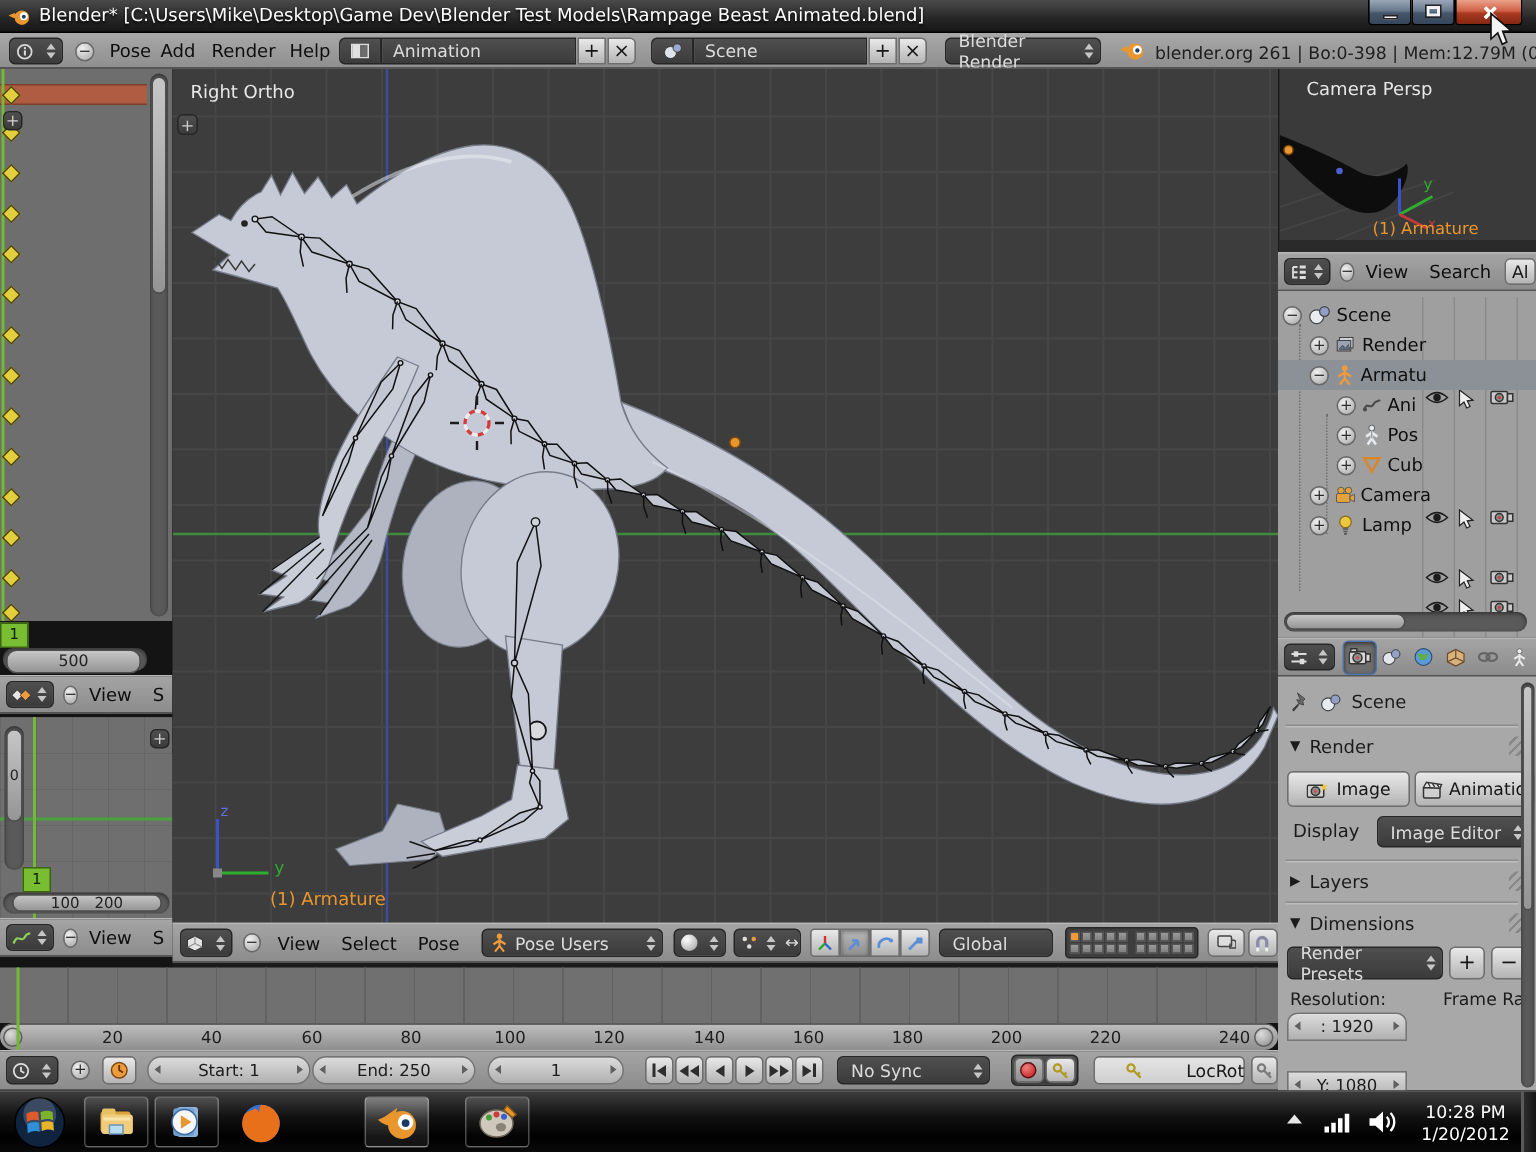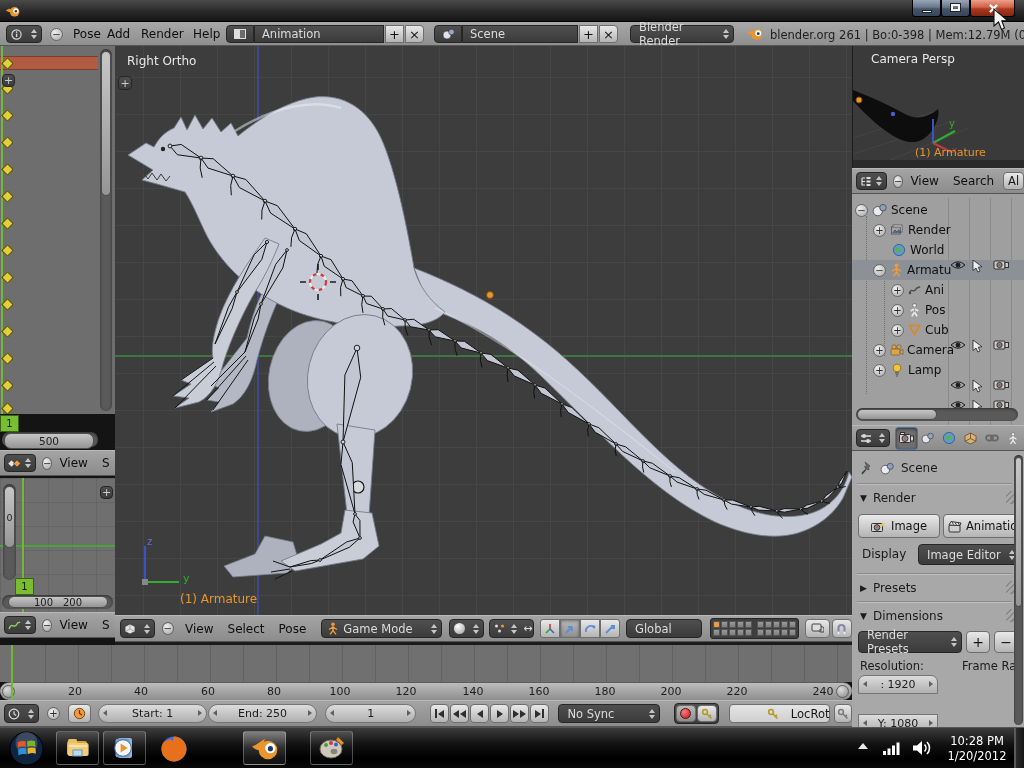--- a/index.html
+++ b/index.html
@@ -60,20 +60,21 @@
 
   <div class="abs" style="left:0;top:0;width:1024px;height:22px;background:linear-gradient(#4a4a4a,#262626 60%,#161616);border-bottom:1px solid #000;">
     <span class="abs" style="left:5px;top:3px;">
       <svg width="16" height="14" viewBox="0 0 20 16">
           <path d="M1 7 C4 9.5 7 10 9 8.5 L6 5 Z" fill="#e8962d"></path>
           <circle cx="12" cy="9" r="6" fill="#e8962d"></circle>
           <circle cx="13.6" cy="7.8" r="3.3" fill="#fff"></circle>
           <circle cx="13.6" cy="8.2" r="1.6" fill="#1b3b66"></circle>
         </svg>
     </span>
+    <span class="abs wintxt" style="left:26px;top:3px;">Blender* [C:\Users\Mike\Desktop\Game Dev\Blender Test Models\Rampage Beast Animated.blend]</span>
     <div class="abs" style="left:912px;top:0;width:29px;height:17px;border:1px solid #000;border-top:none;border-radius:0 0 3px 3px;background:linear-gradient(#9aa7b8,#68788c 45%,#46566a 55%,#36465a);">
       <div class="abs" style="left:9px;top:10px;width:10px;height:3px;background:#f2f2f2;border:1px solid #222;"></div>
     </div>
     <div class="abs" style="left:941px;top:0;width:29px;height:17px;border:1px solid #000;border-top:none;border-radius:0 0 3px 3px;background:linear-gradient(#9aa7b8,#68788c 45%,#46566a 55%,#36465a);">
       <div class="abs" style="left:9px;top:4px;width:9px;height:7px;border:2px solid #f2f2f2;outline:1px solid #222;"></div>
     </div>
     <div class="abs" style="left:970px;top:0;width:45px;height:17px;border:1px solid #000;border-top:none;border-radius:0 0 3px 3px;background:linear-gradient(#eba18b,#d06146 45%,#aa3a20 55%,#842712);">
       <svg class="abs" style="left:17px;top:3px;" width="11" height="11" viewBox="0 0 11 11">
           <path d="M2 2 L9 9 M9 2 L2 9" stroke="#fff" stroke-width="2.4"></path>
           <path d="M2 2 L9 9 M9 2 L2 9" stroke="#fff" stroke-width="1.4"></path>
@@ -391,21 +392,21 @@
       </div>
       <div class="cbtn" style="margin-left:7px;">−</div>
       <span class="menu" style="margin-left:4px;">View</span>
       <span class="menu">Select</span>
       <span class="menu">Pose</span>
       <div class="wdark" style="width:126px;height:19px;margin-left:8px;padding-left:5px;gap:4px;">
         <svg width="12" height="13" viewBox="0 0 12 13">
             <circle cx="6" cy="2.2" r="1.8" fill="#ef9b3c"></circle>
             <path d="M6 4 V8.6 M6 5 L2 7.5 M6 5 L10 7.5 M6 8.6 L3 12.4 M6 8.6 L9 12.4" stroke="#ef9b3c" stroke-width="1.4" fill="none"></path>
           </svg>
-        <span>Game Mode</span>
+        <span>Pose Users</span>
         <span class="ud">
             <i class="u"></i>
             <i class="d"></i>
           </span>
       </div>
       <div class="wdark" style="width:37px;height:19px;margin-left:7px;padding-left:4px;">
         <span style="width:11px;height:11px;border-radius:50%;background:radial-gradient(circle at 35% 30%,#fff,#9a9a9a);display:block;"></span>
         <span class="ud">
             <i class="u"></i>
             <i class="d"></i>
@@ -553,27 +554,20 @@
         </div>
         <div class="orow" style="padding-left:21px;">
           <span class="cbtn">+</span>
           <svg width="14" height="13" viewBox="0 0 14 13" style="margin:0 4px;">
               <rect x="3" y="1" width="9" height="7" fill="#cfd4dc" stroke="#444" stroke-width=".7"></rect>
               <rect x="1.5" y="3" width="9" height="7" fill="#9aa3b0" stroke="#444" stroke-width=".7"></rect>
               <path d="M2.5 9 L5 6 L7 8 L9 5.5 L10 9 Z" fill="#5f6possible"></path>
               <path d="M2.5 9 L5 6 L7 8 L9 5.5 L10 9 Z" fill="#5f6a78"></path>
             </svg>
           <span>Render</span>
-        </div>
-        <div class="orow" style="padding-left:36px;">
-          <svg width="14" height="14" viewBox="0 0 14 14" style="margin:0 4px;">
-              <circle cx="7" cy="7" r="5.6" fill="#5a9ad8" stroke="#2c4a6a" stroke-width=".7"></circle>
-              <path d="M3 5 C5 3.5 6 6 8 5 C10 4 10.5 6.5 9 8 C7 10 4.5 9 4 7.5 Z" fill="#5fae4a"></path>
-            </svg>
-          <span>World</span>
         </div>
         <div class="orow" style="padding-left:21px;background:#8c9097;">
           <span class="cbtn">−</span>
           <svg width="13" height="14" viewBox="0 0 12 13" style="margin:0 4px;">
               <circle cx="6" cy="2.2" r="1.8" fill="#ef9b3c"></circle>
               <path d="M6 4 V8.6 M6 5 L2 7.5 M6 5 L10 7.5 M6 8.6 L3 12.4 M6 8.6 L9 12.4" stroke="#ef9b3c" stroke-width="1.4" fill="none"></path>
             </svg>
           <span>Armatu</span>
         </div>
         <div class="orow" style="padding-left:39px;">
@@ -771,21 +765,21 @@
         <span>Image Editor</span>
         <span class="ud">
             <i class="u"></i>
             <i class="d"></i>
           </span>
       </div>
       <div class="pdiv" style="top:148px;"></div>
 
       <div class="abs" style="left:8px;top:153px;height:20px;display:flex;align-items:center;gap:6px;">
         <span class="ptxt" style="font-size:9px;">▶</span>
-        <span class="ptxt">Presets</span>
+        <span class="ptxt">Layers</span>
       </div>
       <div class="grip" style="top:156px;"></div>
       <div class="pdiv" style="top:176px;"></div>
 
       <div class="abs" style="left:8px;top:181px;height:20px;display:flex;align-items:center;gap:6px;">
         <span class="ptxt" style="font-size:9px;">▼</span>
         <span class="ptxt">Dimensions</span>
       </div>
       <div class="grip" style="top:184px;"></div>
       <div class="abs wdark" style="left:6px;top:206px;width:104px;height:22px;padding-left:8px;">
@@ -908,21 +902,21 @@
         <div class="wlight" style="width:20px;height:17px;background:linear-gradient(#b9b9b9,#8f8f8f);">
           <span style="width:9px;height:9px;border-radius:50%;background:radial-gradient(circle at 35% 30%,#f08080,#c01818);display:block;border:1px solid #5f0f0f;"></span>
         </div>
         <div class="wlight" style="width:20px;height:17px;">
           <svg width="12" height="12" viewBox="0 0 12 12">
               <circle cx="4" cy="4" r="2.4" fill="none" stroke="#b09a20" stroke-width="1.5"></circle>
               <path d="M5.8 5.8 L10.4 10.4 M8.4 8.4 l1.5 -1.5" stroke="#b09a20" stroke-width="1.5" fill="none"></path>
             </svg>
         </div>
       </div>
-      <div class="wlight" style="width:104px;height:19px;margin-left:10px;justify-content:flex-end;padding-left:20px;gap:12px;background:linear-gradient(#e4e4e4,#cfcfcf);">
+      <div class="wlight" style="width:104px;height:19px;margin-left:10px;justify-content:space-between;padding-left:20px;gap:12px;background:linear-gradient(#e4e4e4,#cfcfcf);">
         <svg width="12" height="12" viewBox="0 0 12 12">
             <circle cx="4" cy="4" r="2.4" fill="none" stroke="#b09a20" stroke-width="1.5"></circle>
             <path d="M5.8 5.8 L10.4 10.4 M8.4 8.4 l1.5 -1.5" stroke="#b09a20" stroke-width="1.5" fill="none"></path>
           </svg>
         <span>LocRot</span>
       </div>
       <div class="wlight" style="width:18px;height:19px;margin-left:4px;">
         <svg width="12" height="12" viewBox="0 0 12 12">
             <circle cx="4" cy="4" r="2.4" fill="none" stroke="#7a7a7a" stroke-width="1.5"></circle>
             <path d="M5.8 5.8 L10.4 10.4 M8.4 8.4 l1.5 -1.5" stroke="#7a7a7a" stroke-width="1.5" fill="none"></path>

